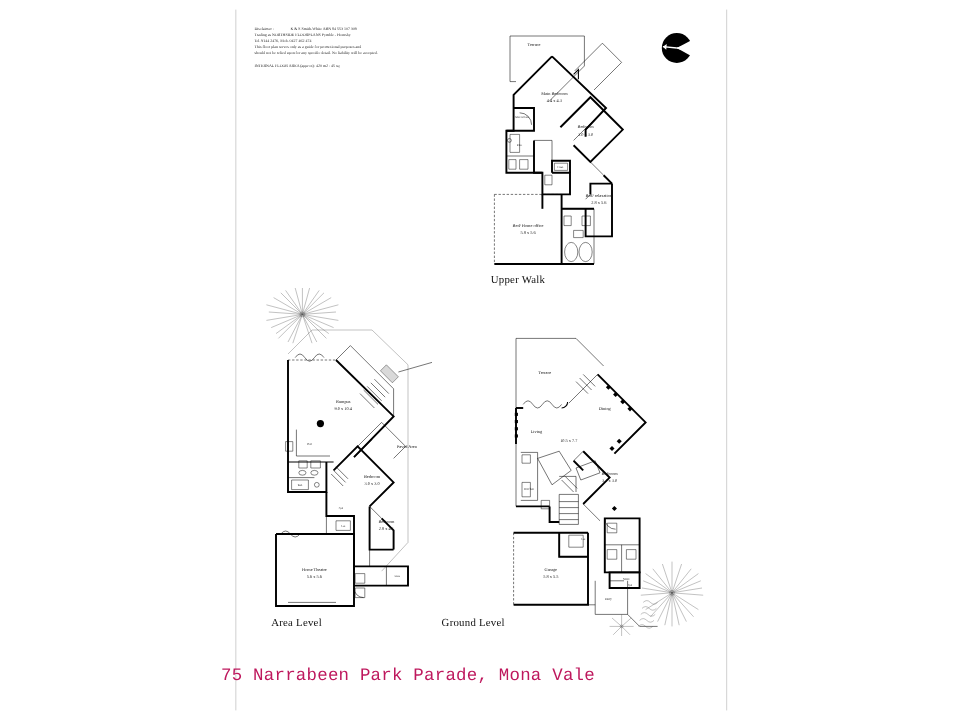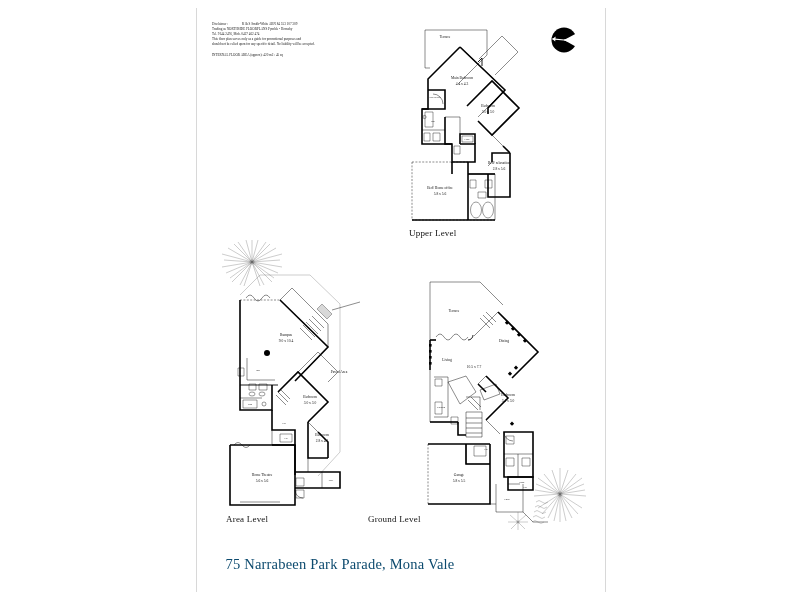--- a/index.html
+++ b/index.html
@@ -17,21 +17,21 @@
   .compass{position:absolute;left:549px;top:25px;width:30px;height:30px;}
 
   
   .plan{position:absolute;}
   .plan svg{display:block;overflow:visible;}
   .lvl{position:absolute;font-size:9px;color:#111;font-family:"Liberation Serif",serif;letter-spacing:.2px;}
   #upper-label{left:409px;top:228px;}
   #lower-label{left:226px;top:514px;}
   #ground-label{left:368px;top:514px;}
 
-  .title{position:absolute;left:0;top:556px;width:680px;text-align:center;font-size:14.5px;color:#0c4a6e;font-family:Liberation Serif, serif;letter-spacing:.2px;}
+  .title{position:absolute;left:0;top:556px;width:680px;text-align:center;font-size:14.5px;color:#be185d;font-family:Liberation Mono, monospace;letter-spacing:.2px;}
 
   
   text{font-family:"Liberation Serif",serif;fill:#111;}
   .rm{font-size:3.6px;text-anchor:middle;}
   .rmS{font-size:2.6px;text-anchor:middle;}
   .rmXS{font-size:2.1px;text-anchor:middle;}
   .wall{fill:none;stroke:#000;stroke-width:1.6;}
   .wallT{fill:none;stroke:#000;stroke-width:0.9;}
   .thin{fill:none;stroke:#000;stroke-width:0.45;}
   .hair{fill:none;stroke:#555;stroke-width:0.3;}
@@ -125,21 +125,21 @@
       <text class="rm" x="88" y="91">3.0 x 3.0</text>
       <text class="rm" x="99" y="142">Bed/ relaxation</text>
       <text class="rm" x="99" y="148">2.8 x 5.6</text>
       <text class="rm" x="40" y="167">Bed/ Home office</text>
       <text class="rm" x="40" y="173">5.8 x 5.6</text>
       <text class="rmS" x="33" y="100">Ens.</text>
       <text class="rmXS" x="35" y="76">Walk in Robe</text>
       <text class="rmXS" x="67" y="118">Linen</text>
     </svg>
   </div>
-  <div class="lvl" id="upper-label">Upper Level</div>
+  <div class="lvl" id="upper-label">Upper Walk</div>
 
   <div class="plan" id="plan-lower" style="left:200px;top:240px;">
     <svg width="190" height="275" viewBox="0 0 190 275">
 
       <g class="hair">
         <circle cx="52" cy="22" r="2"></circle>
         <path d="M52 22 L52 0 M52 22 L38 2 M52 22 L66 2 M52 22 L28 8 M52 22 L76 8 M52 22 L24 20 M52 22 L80 20 M52 22 L26 33 M52 22 L78 33 M52 22 L32 42 M52 22 L72 42 M52 22 L44 46 M52 22 L60 46 M52 22 L34 4 M52 22 L70 4 M52 22 L22 14 M52 22 L82 14 M52 22 L22 27 M52 22 L82 27 M52 22 L30 38 M52 22 L74 38 M52 22 L40 45 M52 22 L64 45 M52 22 L46 0 M52 22 L58 0"></path>
       </g>
 
       <path class="hair" d="M60 35 L110 35 L140 64 L140 212 L118 236"></path>

